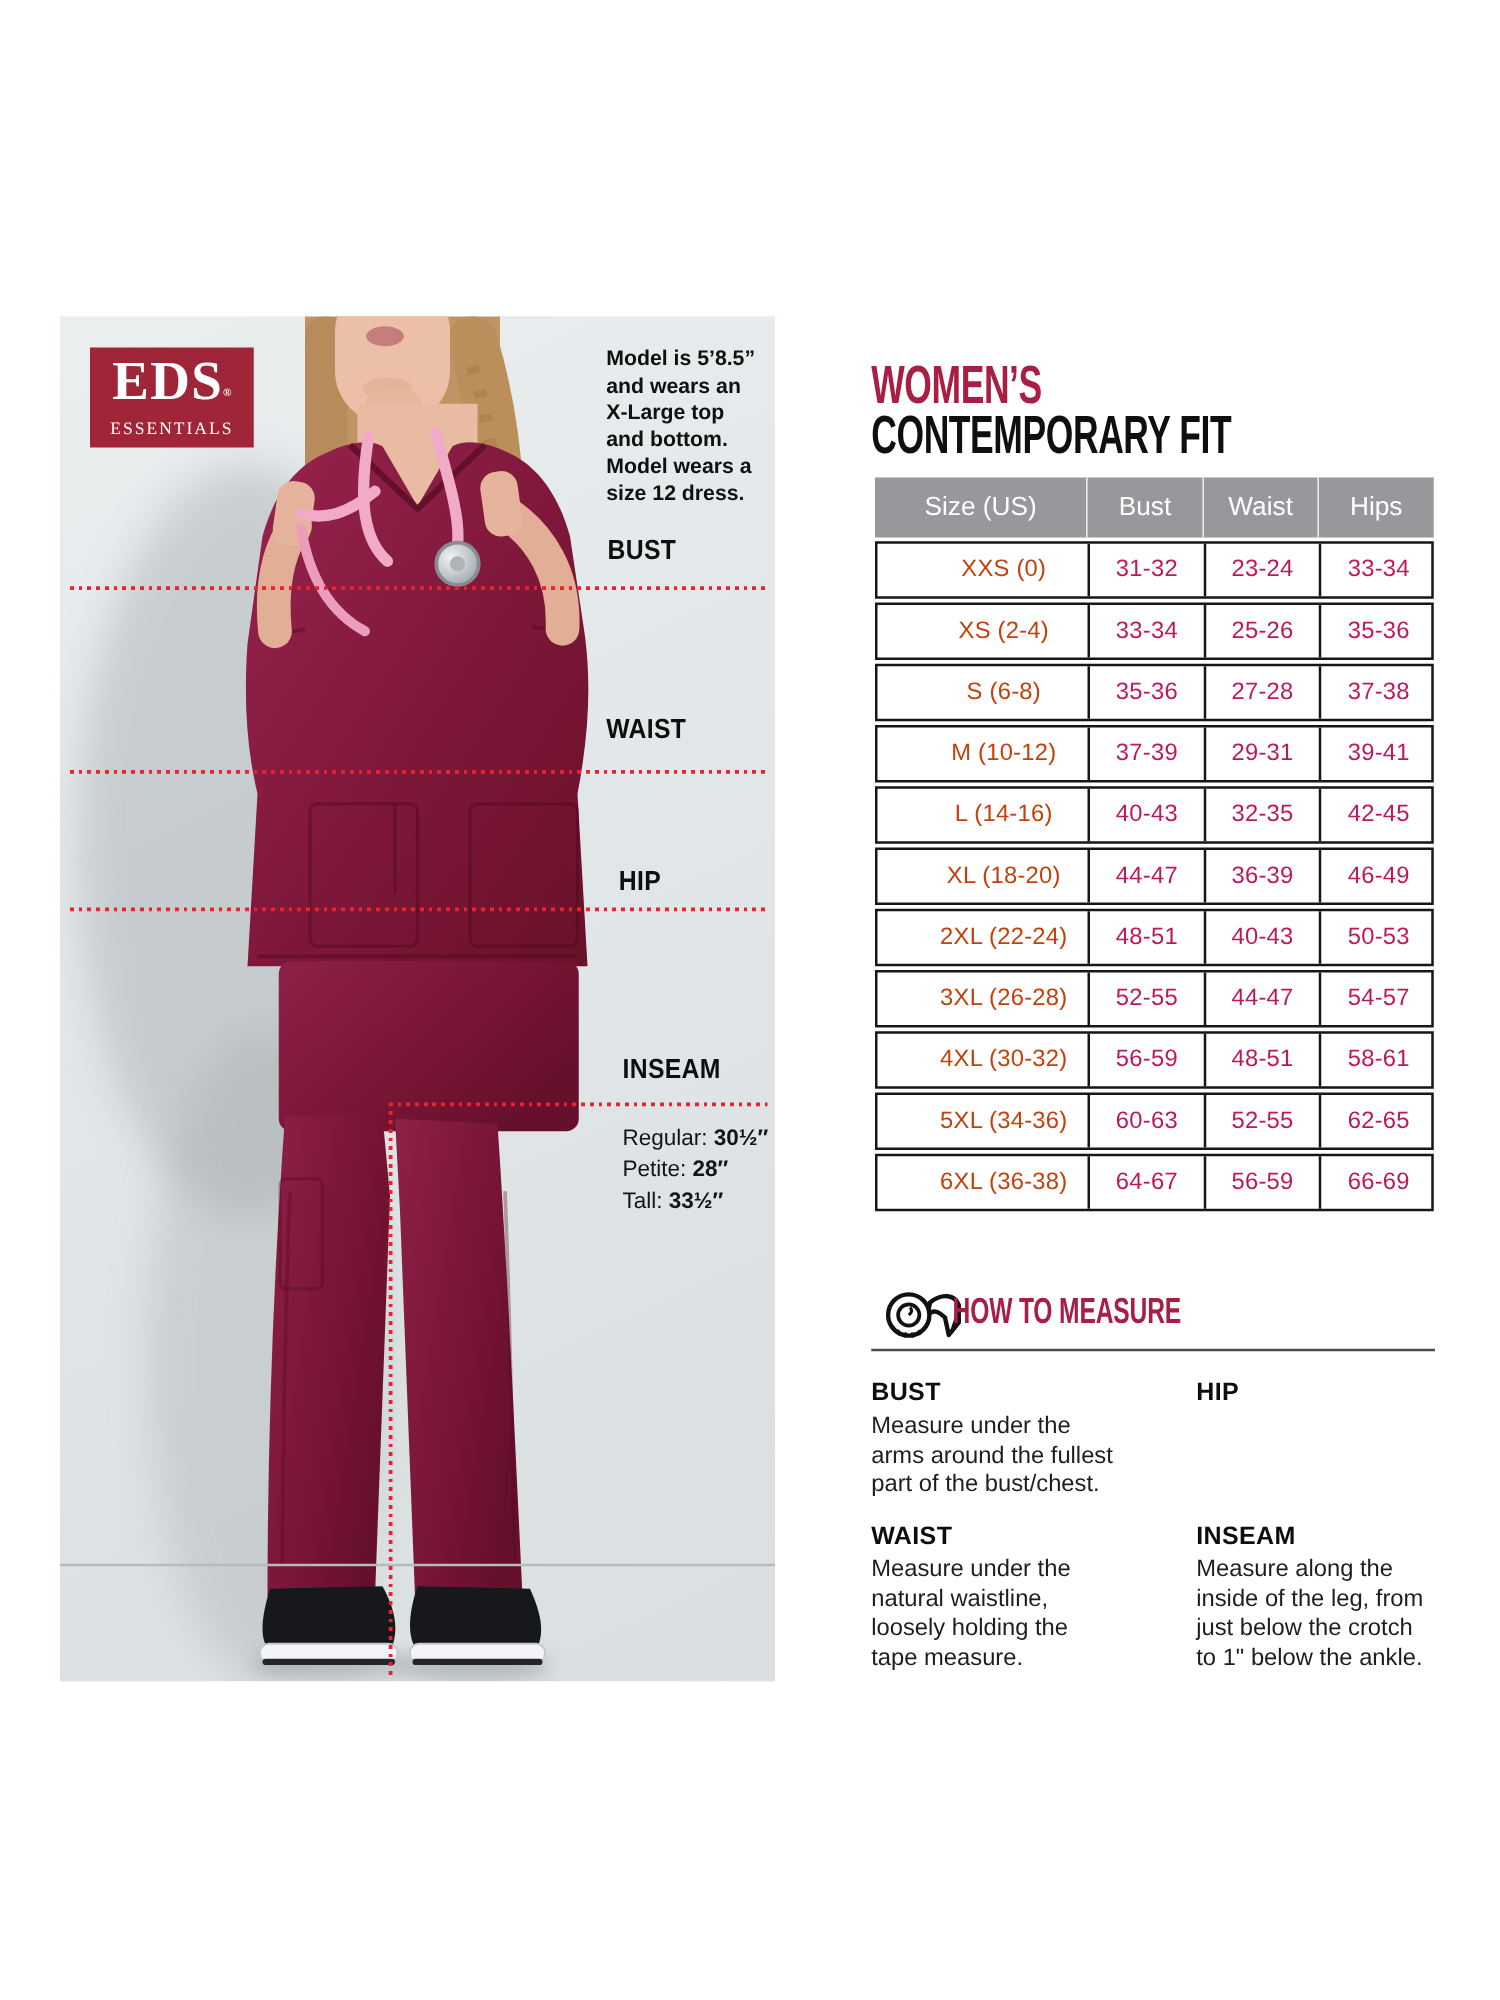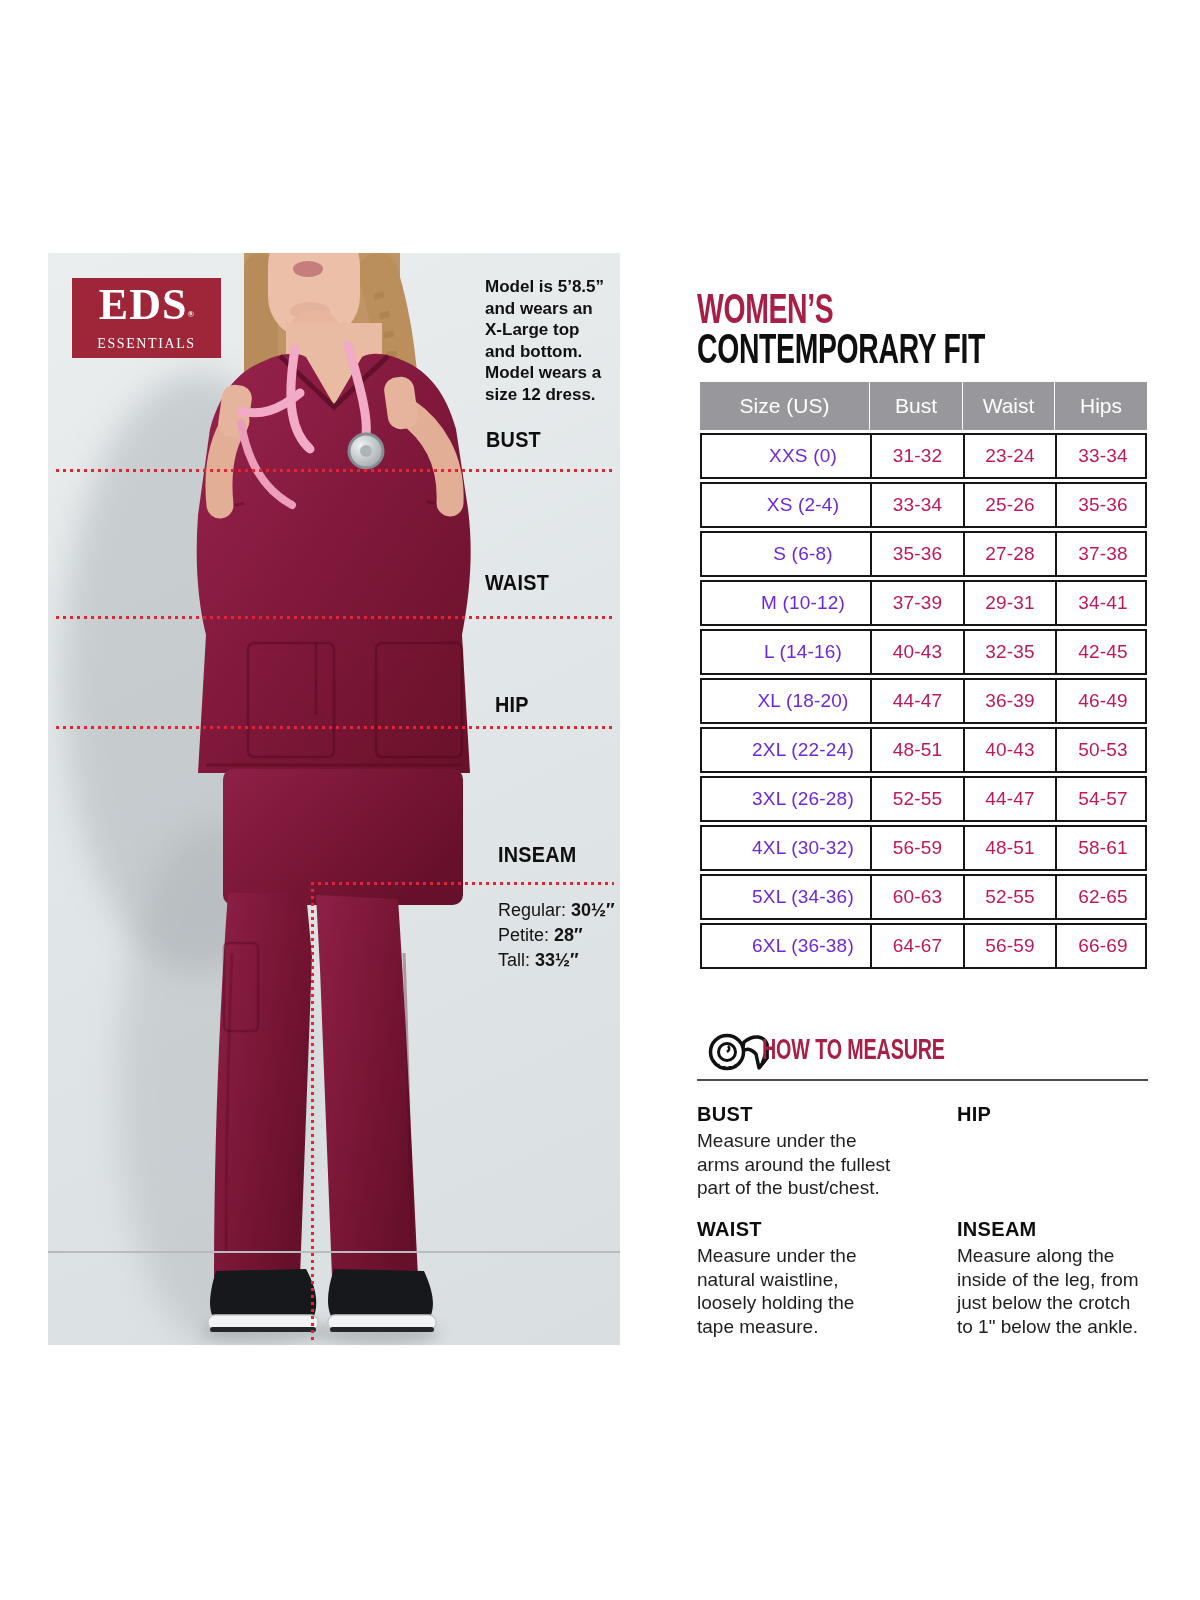--- a/index.html
+++ b/index.html
@@ -8,21 +8,21 @@
   .abs{position:absolute;}
   .condensed{display:inline-block;transform:scaleX(0.66);transform-origin:left center;white-space:nowrap;letter-spacing:-0.5px;}
   .condensed2{display:inline-block;transform:scaleX(0.68);transform-origin:left center;white-space:nowrap;letter-spacing:-0.2px;}
 
   
   #photo{left:48px;top:253px;width:572px;height:1092px;
          background:linear-gradient(155deg,#eaeeef 0%,#e1e6e8 45%,#d9dee0 100%);overflow:hidden;}
   #floor-line{left:0;top:998px;width:572px;height:2px;background:#b7bbbd;}
 
   
-  #eds-logo{left:24px;top:25px;width:149px;height:80px;background:#9f2638;
+  #eds-logo{left:24px;top:25px;width:131px;height:80px;background:#9f2638;
             display:flex;flex-direction:column;align-items:center;justify-content:center;
             font-family:"Liberation Serif", serif;color:#ffffff;}
   #eds-logo .eds-main{font-size:44px;font-weight:bold;line-height:40px;letter-spacing:1px;}
   #eds-logo .eds-reg{font-size:9px;vertical-align:2px;letter-spacing:0;}
   #eds-logo .eds-sub{font-size:14px;font-weight:normal;letter-spacing:1.6px;margin-top:2px;}
 
   
   #model-note{left:437px;top:23px;width:140px;font-size:17px;font-weight:bold;line-height:21.5px;
               color:#101010;white-space:pre-line;}
 
@@ -40,21 +40,21 @@
 
   
   #size-table{left:700px;top:382px;width:447px;}
   .trow{display:grid;grid-template-columns:170px 93px 92px 92px;}
   #size-header{height:48px;background:#98989c;color:#ffffff;font-size:21px;}
   #size-header .hcell{display:flex;align-items:center;justify-content:center;border-right:1px solid #ffffff;}
   #size-header .hcell:last-child{border-right:none;}
   .drow{height:46px;border:2px solid #161616;background:#ffffff;margin-top:3px;box-sizing:border-box;}
   .dcell{display:flex;align-items:center;justify-content:center;border-right:2px solid #161616;
          font-size:19px;color:#be185d;letter-spacing:0.2px;}
-  .dcell:first-child{color:#6d28d9;padding-left:34px;}
+  .dcell:first-child{color:#c2410c;padding-left:34px;}
   .dcell:last-child{border-right:none;}
 
   
   #htm-head{left:762px;top:1033px;font-size:29px;font-weight:bold;color:#a81e45;}
   #htm-rule{left:697px;top:1079px;width:451px;height:2px;background:#4d4d4d;}
   .mh{font-size:20px;font-weight:bold;color:#0e0e0e;letter-spacing:0.3px;margin-bottom:3px;}
   .mt{font-size:19px;line-height:23.5px;color:#1e1e1e;white-space:pre-line;}
   #m-bust{left:697px;top:1103px;width:235px;}
   #m-waist{left:697px;top:1218px;width:235px;}
   #m-hip{left:957px;top:1103px;width:200px;}
@@ -219,21 +219,21 @@
         <div class="trow drow">
           <div class="dcell">S (6-8)</div>
           <div class="dcell">35-36</div>
           <div class="dcell">27-28</div>
           <div class="dcell">37-38</div>
         </div>
         <div class="trow drow">
           <div class="dcell">M (10-12)</div>
           <div class="dcell">37-39</div>
           <div class="dcell">29-31</div>
-          <div class="dcell">34-41</div>
+          <div class="dcell">39-41</div>
         </div>
         <div class="trow drow">
           <div class="dcell">L (14-16)</div>
           <div class="dcell">40-43</div>
           <div class="dcell">32-35</div>
           <div class="dcell">42-45</div>
         </div>
         <div class="trow drow">
           <div class="dcell">XL (18-20)</div>
           <div class="dcell">44-47</div>

